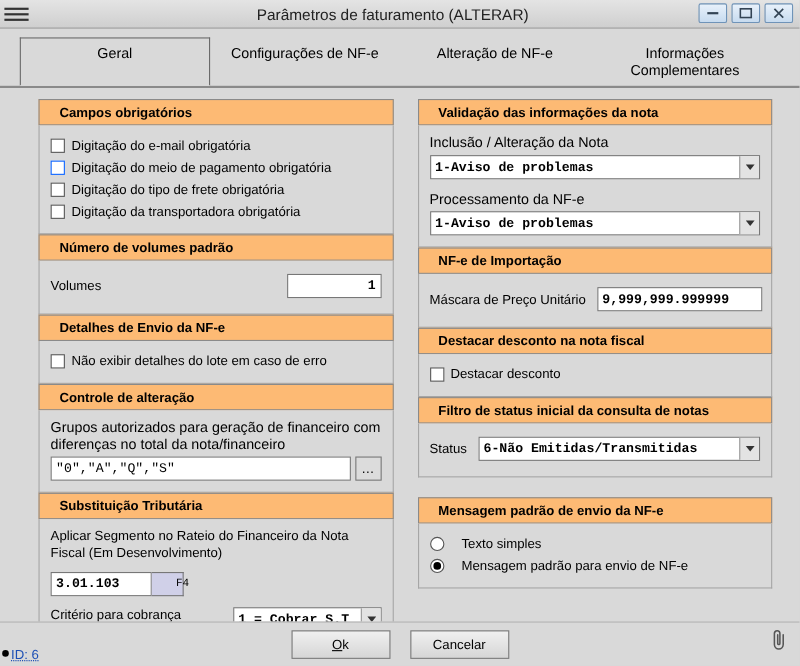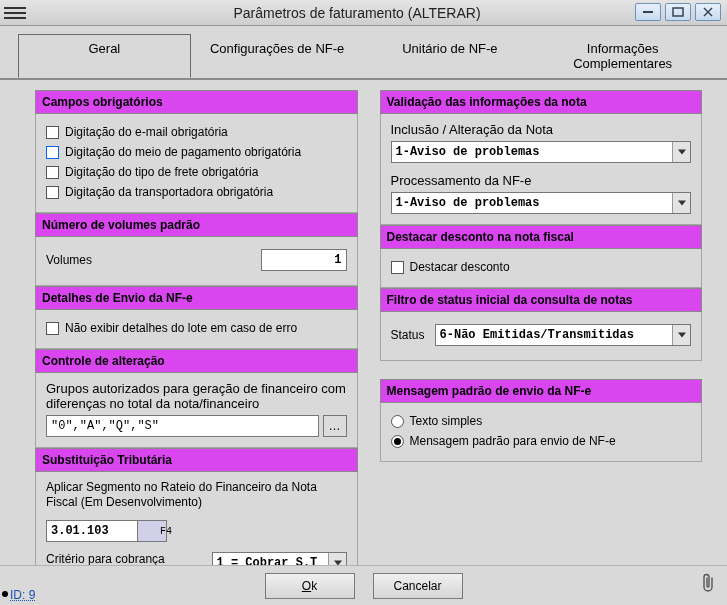--- a/index.html
+++ b/index.html
@@ -77,23 +77,23 @@
   .content {
     flex:1;
     padding:10px 25px 8px 35px;
     display:flex;
     gap:22px;
     overflow:hidden;
   }
   .col { flex:1; display:flex; flex-direction:column; gap:0; }
 
   .section-header {
-    background:#d946ef;
+    background:#fdba74;
     border:1px solid #8a8a8a;
-    padding:4px 6px;
+    padding:4px 18px;
     font-weight:bold;
     font-size:12px;
   }
   .section-body {
     border:1px solid #a6a6a6;
     border-top:none;
     padding:8px 10px 10px 10px;
     background:#d9d9d9;
     font-size:12px;
   }
@@ -132,21 +132,21 @@
   .seg-row { display:flex; gap:10px; align-items:flex-start; }
   .seg-label { flex:1; line-height:15px; }
   .side-char {
     width:14px; height:22px; border:1px solid #777; border-left:none; background:#d0d0e8;
     display:flex; align-items:center; justify-content:center;
     font-family:"Courier New",monospace; font-size:10px; cursor:pointer;padding-left:28px;
   }
 
   .stacked-label { font-size:13px; line-height:15px; margin-bottom:4px; }
 
-  .radio-row { display:flex; align-items:center; gap:6px; padding:3px 0; }
+  .radio-row { display:flex; align-items:center; gap:16px; padding:3px 0; }
   .radio {
     width:13px; height:13px; border:1px solid #555; border-radius:50%; background:#fff;
     display:flex; align-items:center; justify-content:center; cursor:pointer;
   }
   .radio.selected::after { content:""; width:7px; height:7px; border-radius:50%; background:#000; }
 
   
   .footer {
     height:40px;
     display:flex; align-items:center; justify-content:center; gap:18px;
@@ -215,21 +215,21 @@
             <line x1="2" y1="1" x2="10" y2="9" stroke="#345" stroke-width="1.5"></line>
             <line x1="10" y1="1" x2="2" y2="9" stroke="#345" stroke-width="1.5"></line>
           </svg>
       </div>
     </div>
   </div>
 
   <div class="tabs">
     <div class="tab active">Geral</div>
     <div class="tab">Configurações de NF-e</div>
-    <div class="tab">Unitário de NF-e</div>
+    <div class="tab">Alteração de NF-e</div>
     <div class="tab">Informações Complementares</div>
   </div>
 
   <div class="content">
 
     <div class="col">
 
       <div class="section">
         <div class="section-header">Campos obrigatórios</div>
         <div class="section-body">
@@ -324,20 +324,29 @@
           <div class="stacked-label">Processamento da NF-e</div>
           <div class="sel-wrap" style="width:100%;">
             <select class="sel sel-wide" style="width:100%;">
               <option>1-Aviso de problemas</option>
             </select>
             <div class="caretbox"></div>
           </div>
         </div>
       </div>
 
+      <div class="section">
+        <div class="section-header">NF-e de Importação</div>
+        <div class="section-body">
+          <div class="field-row">
+            <span class="label">Máscara de Preço Unitário</span>
+            <input class="text mono-wide" style="width: 150px; margin-left: auto;" value="9,999,999.999999">
+          </div>
+        </div>
+      </div>
 
       <div class="section">
         <div class="section-header">Destacar desconto na nota fiscal</div>
         <div class="section-body">
           <div class="chk-row">
             <div class="chk"></div>
             <span>Destacar desconto</span>
           </div>
         </div>
       </div>
@@ -371,21 +380,21 @@
             <span>Mensagem padrão para envio de NF-e</span>
           </div>
         </div>
       </div>
 
     </div>
   </div>
 
   <div class="footer">
     <div class="dot"></div>
-    <div class="id-label">ID: 9</div>
+    <div class="id-label">ID: 6</div>
     <button class="btn"><u>O</u><span>k</span></button>
     <button class="btn">Cancelar</button>
     <div class="clip">
       <svg width="18" height="22" viewBox="0 0 18 22">
           <path d="M13 6 v9 a4 4 0 0 1 -8 0 V5 a2.5 2.5 0 0 1 5 0 v9 a1 1 0 0 1 -2 0 V6" fill="none" stroke="#555" stroke-width="1.4" stroke-linecap="round"></path>
         </svg>
     </div>
   </div>
 
 </div>

